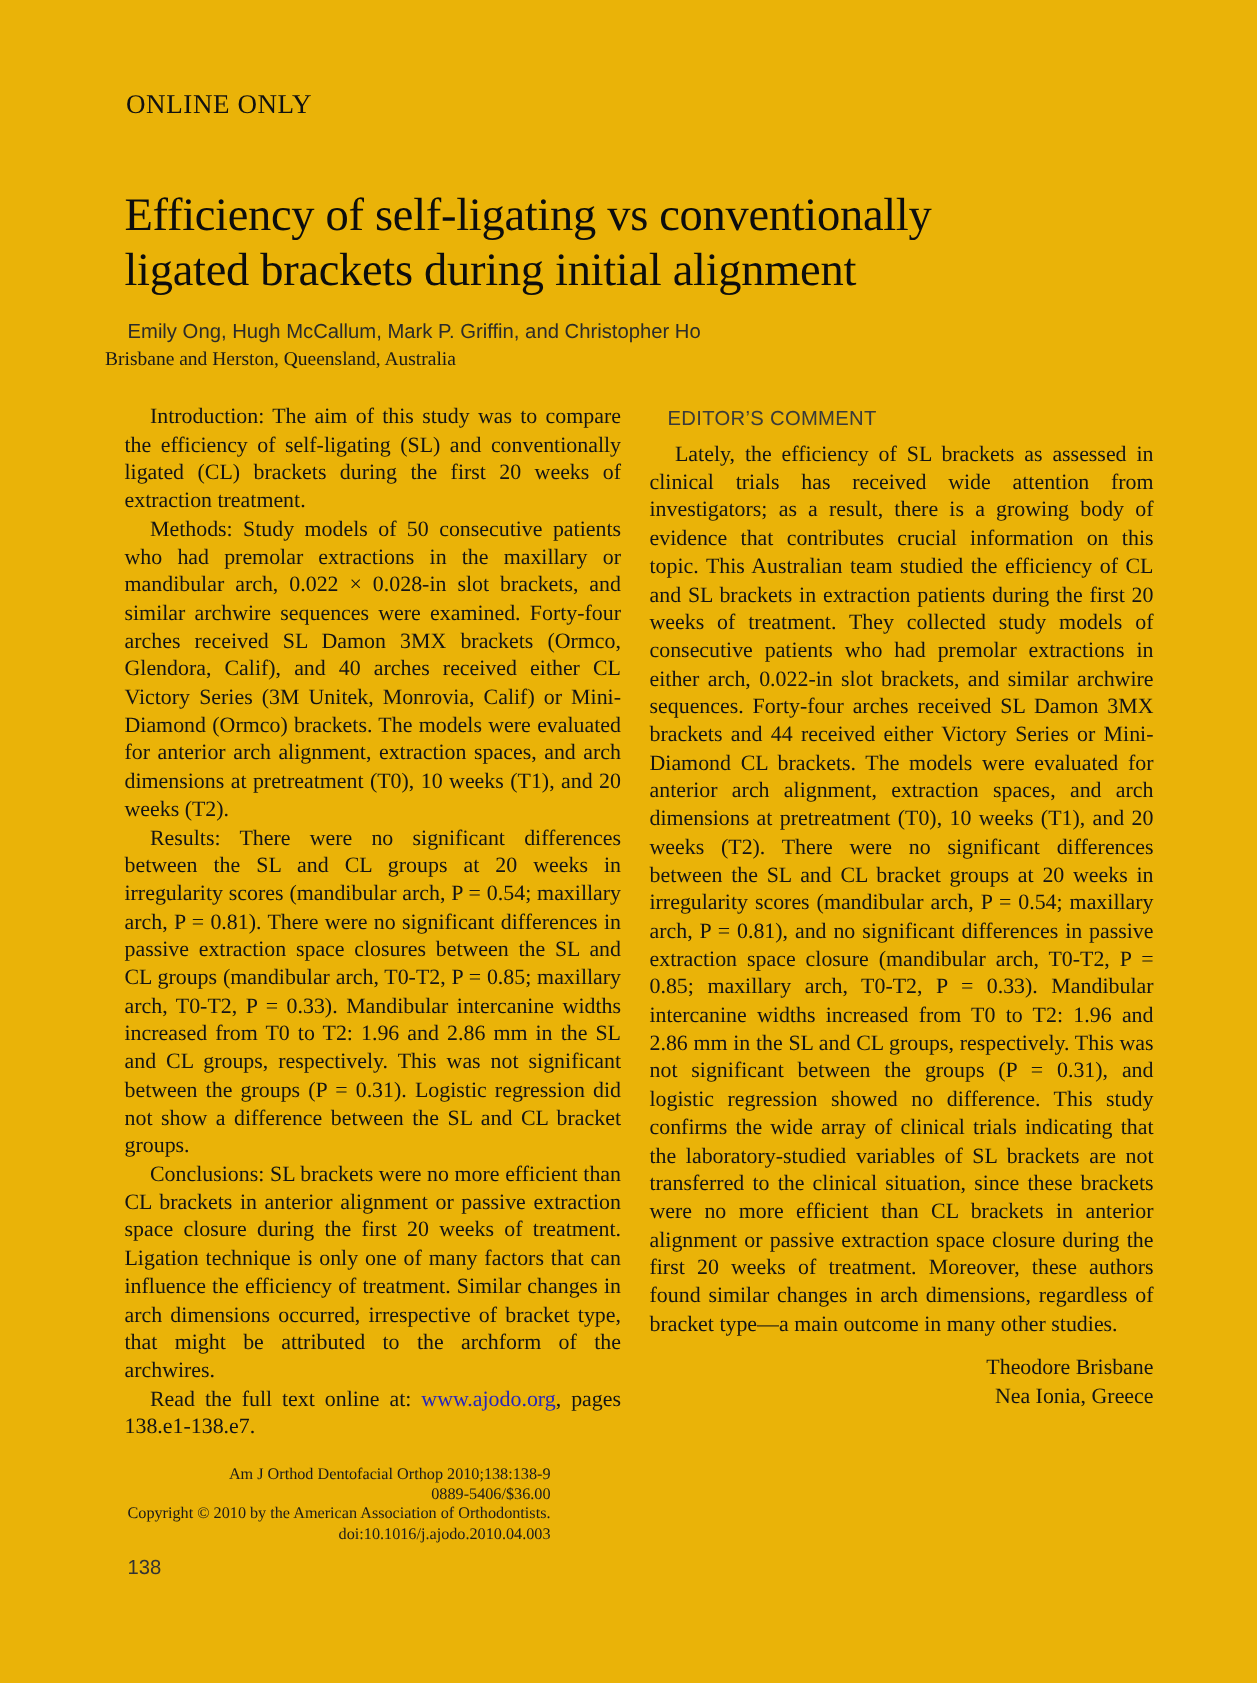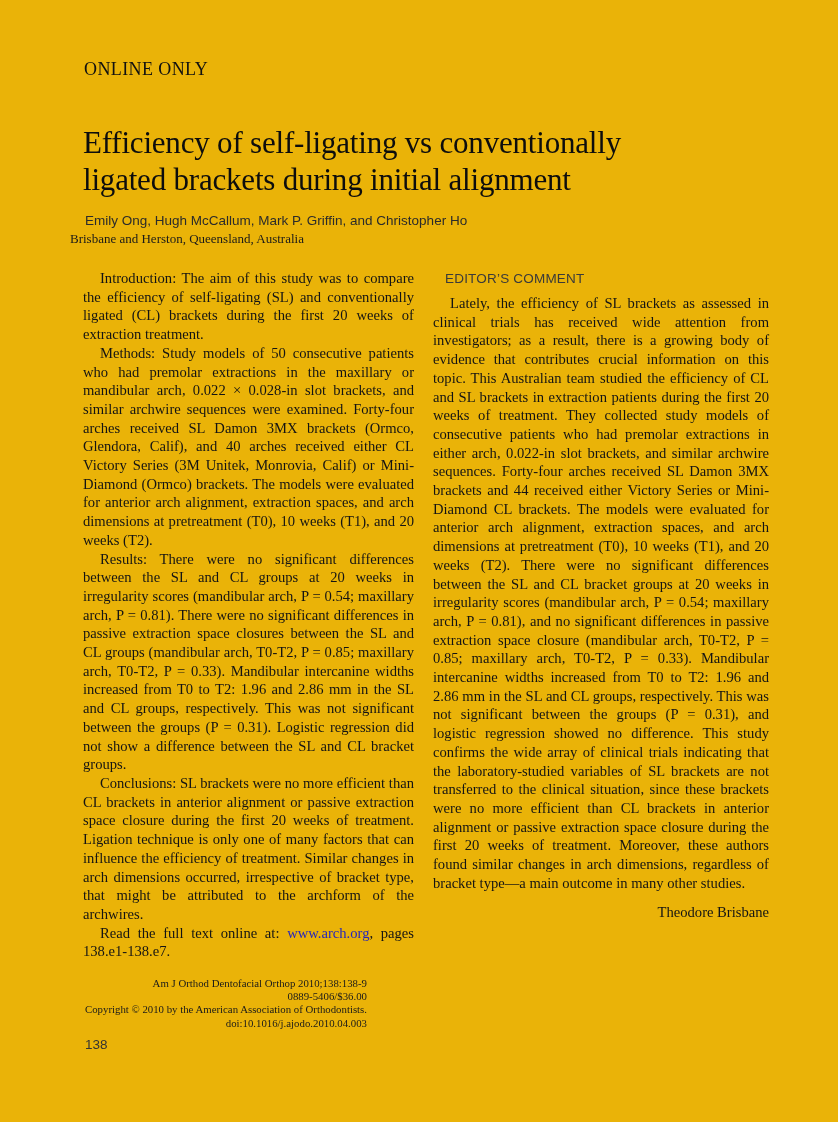--- a/index.html
+++ b/index.html
@@ -61,28 +61,29 @@
   <h1 class="title"><span>Efficiency of self-ligating vs conventionally</span><br><span>ligated brackets during initial alignment</span></h1>
 
   <div class="authors">Emily Ong, Hugh McCallum, Mark P. Griffin, and Christopher Ho</div>
   <div class="affiliation">Brisbane and Herston, Queensland, Australia</div>
 
   <div class="col col-left">
     <p class="body">Introduction: The aim of this study was to compare the efficiency of self-ligating (SL) and conventionally ligated (CL) brackets during the first 20 weeks of extraction treatment.</p>
     <p class="body">Methods: Study models of 50 consecutive patients who had premolar extractions in the maxillary or mandibular arch, 0.022 × 0.028-in slot brackets, and similar archwire sequences were examined. Forty-four arches received SL Damon 3MX brackets (Ormco, Glendora, Calif), and 40 arches received either CL Victory Series (3M Unitek, Monrovia, Calif) or Mini-Diamond (Ormco) brackets. The models were evaluated for anterior arch alignment, extraction spaces, and arch dimensions at pretreatment (T0), 10 weeks (T1), and 20 weeks (T2).</p>
     <p class="body">Results: There were no significant differences between the SL and CL groups at 20 weeks in irregularity scores (mandibular arch, P = 0.54; maxillary arch, P = 0.81). There were no significant differences in passive extraction space closures between the SL and CL groups (mandibular arch, T0-T2, P = 0.85; maxillary arch, T0-T2, P = 0.33). Mandibular intercanine widths increased from T0 to T2: 1.96 and 2.86 mm in the SL and CL groups, respectively. This was not significant between the groups (P = 0.31). Logistic regression did not show a difference between the SL and CL bracket groups.</p>
     <p class="body">Conclusions: SL brackets were no more efficient than CL brackets in anterior alignment or passive extraction space closure during the first 20 weeks of treatment. Ligation technique is only one of many factors that can influence the efficiency of treatment. Similar changes in arch dimensions occurred, irrespective of bracket type, that might be attributed to the archform of the archwires.</p>
-    <p class="body"><span>Read the full text online at: </span><a class="link">www.arch.org</a><span>, pages 138.e1-138.e7.</span></p>
+    <p class="body"><span>Read the full text online at: </span><a class="link">www.ajodo.org</a><span>, pages 138.e1-138.e7.</span></p>
   </div>
 
   <div class="col col-right">
     <h2 class="editor-heading">EDITOR’S COMMENT</h2>
     <p class="body">Lately, the efficiency of SL brackets as assessed in clinical trials has received wide attention from investigators; as a result, there is a growing body of evidence that contributes crucial information on this topic. This Australian team studied the efficiency of CL and SL brackets in extraction patients during the first 20 weeks of treatment. They collected study models of consecutive patients who had premolar extractions in either arch, 0.022-in slot brackets, and similar archwire sequences. Forty-four arches received SL Damon 3MX brackets and 44 received either Victory Series or Mini-Diamond CL brackets. The models were evaluated for anterior arch alignment, extraction spaces, and arch dimensions at pretreatment (T0), 10 weeks (T1), and 20 weeks (T2). There were no significant differences between the SL and CL bracket groups at 20 weeks in irregularity scores (mandibular arch, P = 0.54; maxillary arch, P = 0.81), and no significant differences in passive extraction space closure (mandibular arch, T0-T2, P = 0.85; maxillary arch, T0-T2, P = 0.33). Mandibular intercanine widths increased from T0 to T2: 1.96 and 2.86 mm in the SL and CL groups, respectively. This was not significant between the groups (P = 0.31), and logistic regression showed no difference. This study confirms the wide array of clinical trials indicating that the laboratory-studied variables of SL brackets are not transferred to the clinical situation, since these brackets were no more efficient than CL brackets in anterior alignment or passive extraction space closure during the first 20 weeks of treatment. Moreover, these authors found similar changes in arch dimensions, regardless of bracket type—a main outcome in many other studies.</p>
     <div class="signature">
       <div>Theodore Brisbane</div>
+      <div>Nea Ionia, Greece</div>
     </div>
   </div>
 
   <div class="footer">
     <div>Am J Orthod Dentofacial Orthop 2010;138:138-9</div>
     <div>0889-5406/$36.00</div>
     <div>Copyright © 2010 by the American Association of Orthodontists.</div>
     <div>doi:10.1016/j.ajodo.2010.04.003</div>
   </div>
 

